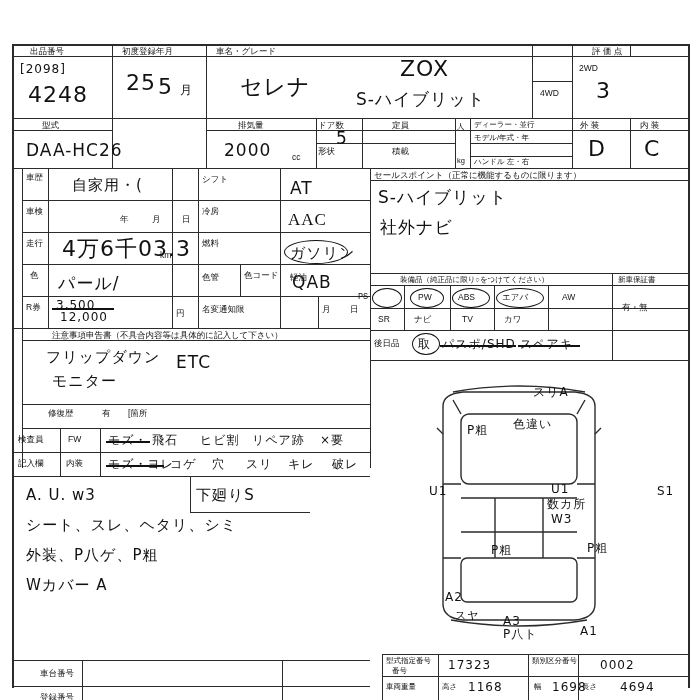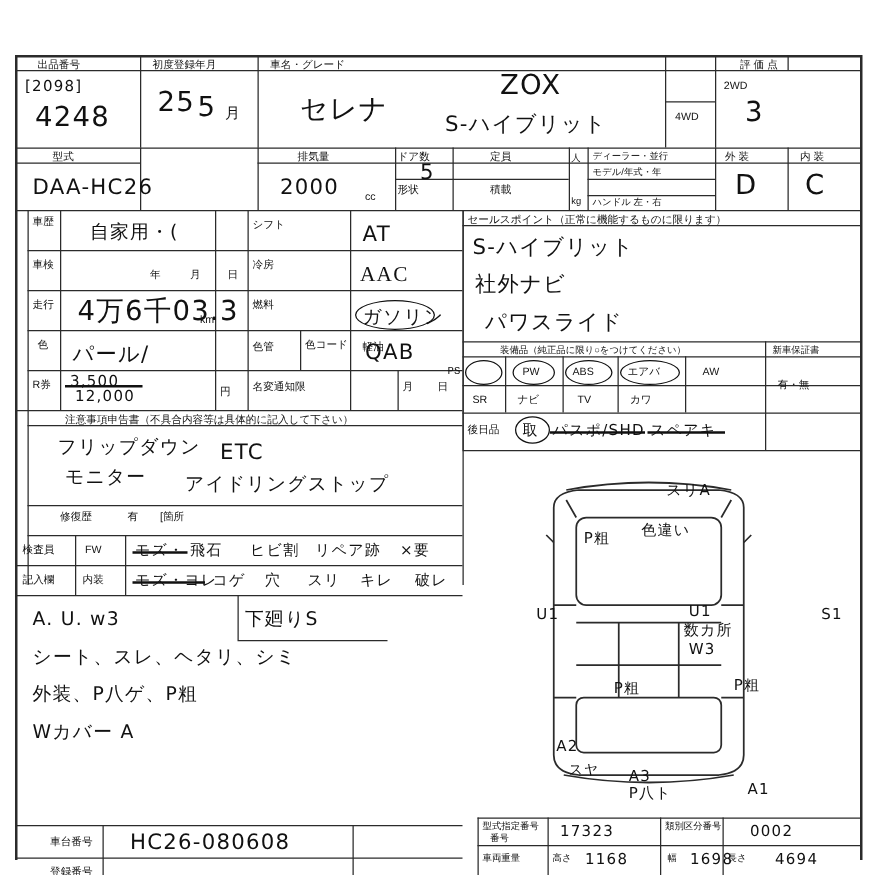--- a/index.html
+++ b/index.html
@@ -207,21 +207,20 @@
   <div class="hand" style="left:292px;top:272px;">QAB</div>
   <div class="hand sml" style="left:56px;top:298px;">3,500</div>
   <div class="strike" style="left:52px;top:308px;width:62px;"></div>
   <div class="hand sml" style="left:60px;top:310px;">12,000</div>
 
   <div class="ln vl" style="left:370px;top:168px;height:105px;"></div>
   <div class="ln hl" style="left:370px;top:180px;width:319px;"></div>
   <div class="lbl sm" style="left:374px;top:170px;">セールスポイント（正常に機能するものに限ります）</div>
   <div class="hand" style="left:378px;top:186px;">S-ハイブリット</div>
   <div class="hand" style="left:380px;top:216px;">社外ナビ</div>
-  <div class="hand" style="left:388px;top:246px;">パワスライド</div>
 
   <div class="ln hl" style="left:370px;top:273px;width:319px;"></div>
   <div class="ln hl" style="left:370px;top:285px;width:319px;"></div>
   <div class="ln hl" style="left:370px;top:308px;width:319px;"></div>
   <div class="ln hl" style="left:370px;top:330px;width:319px;"></div>
   <div class="ln hl" style="left:370px;top:360px;width:319px;"></div>
   <div class="ln vl" style="left:370px;top:273px;height:87px;"></div>
   <div class="ln vl" style="left:612px;top:273px;height:87px;"></div>
   <div class="ln vl" style="left:404px;top:285px;height:45px;"></div>
   <div class="ln vl" style="left:450px;top:285px;height:45px;"></div>
@@ -258,21 +257,20 @@
   <div class="ln hl" style="left:22px;top:340px;width:348px;"></div>
   <div class="ln hl" style="left:22px;top:404px;width:348px;"></div>
   <div class="ln hl" style="left:22px;top:428px;width:348px;"></div>
   <div class="ln vl" style="left:22px;top:328px;height:140px;"></div>
   <div class="ln vl" style="left:370px;top:328px;height:140px;"></div>
 
   <div class="lbl sm" style="left:52px;top:330px;">注意事項申告書（不具合内容等は具体的に記入して下さい）</div>
   <div class="hand med" style="left:46px;top:348px;">フリップダウン</div>
   <div class="hand med" style="left:52px;top:372px;">モニター</div>
   <div class="hand" style="left:176px;top:352px;">ETC</div>
-  <div class="hand med" style="left:148px;top:378px;">アイドリングストップ</div>
 
   <div class="lbl sm" style="left:48px;top:408px;">修復歴</div>
   <div class="lbl sm" style="left:102px;top:408px;">有</div>
   <div class="lbl sm" style="left:128px;top:408px;">[箇所</div>
 
   <div class="ln hl" style="left:12px;top:452px;width:358px;"></div>
   <div class="ln hl" style="left:12px;top:476px;width:358px;"></div>
   <div class="ln vl" style="left:60px;top:428px;height:48px;"></div>
   <div class="ln vl" style="left:100px;top:428px;height:48px;"></div>
 
@@ -337,37 +335,36 @@
   <div class="hand sml" style="left:429px;top:484px;">U1</div>
   <div class="hand sml" style="left:551px;top:482px;">U1</div>
   <div class="hand sml" style="left:547px;top:496px;">数カ所</div>
   <div class="hand sml" style="left:551px;top:512px;">W3</div>
   <div class="hand sml" style="left:657px;top:484px;text-align:center;">S1</div>
   <div class="hand sml" style="left:491px;top:542px;">P粗</div>
   <div class="hand sml" style="left:587px;top:540px;">P粗</div>
   <div class="hand sml" style="left:445px;top:590px;">A2</div>
   <div class="hand sml" style="left:503px;top:614px;">A3</div>
   <div class="hand sml" style="left:503px;top:626px;">P八ト</div>
-  <div class="hand sml" style="left:598px;top:624px;">A1</div>
+  <div class="hand sml" style="left:580px;top:624px;">A1</div>
   <div class="hand xs" style="left:455px;top:608px;font-size:11px;font-family:'DejaVu Sans',sans-serif;">スヤ</div>
 
 
   <div class="ln hl" style="left:12px;top:660px;width:358px;"></div>
   <div class="ln hl" style="left:12px;top:686px;width:358px;"></div>
   <div class="ln vl" style="left:82px;top:660px;height:40px;"></div>
   <div class="ln vl" style="left:282px;top:660px;height:40px;"></div>
   <div class="ln hl" style="left:382px;top:654px;width:307px;"></div>
   <div class="ln hl" style="left:382px;top:676px;width:307px;"></div>
   <div class="ln vl" style="left:382px;top:654px;height:46px;"></div>
   <div class="ln vl" style="left:438px;top:654px;height:46px;"></div>
   <div class="ln vl" style="left:528px;top:654px;height:46px;"></div>
   <div class="ln vl" style="left:578px;top:654px;height:46px;"></div>
 
   <div class="lbl sm" style="left:40px;top:668px;">車台番号</div>
-  <div class="hand" style="left:104px;top:664px;">HC26-080608</div>
   <div class="lbl sm" style="left:40px;top:692px;">登録番号</div>
 
   <div class="lbl xs" style="left:386px;top:656px;">型式指定番号</div>
   <div class="lbl xs" style="left:392px;top:666px;">番号</div>
   <div class="hand sml" style="left:448px;top:658px;">17323</div>
   <div class="lbl xs" style="left:532px;top:656px;">類別区分番号</div>
   <div class="hand sml" style="left:600px;top:658px;">0002</div>
 
   <div class="lbl xs" style="left:386px;top:682px;">車両重量</div>
   <div class="lbl xs" style="left:442px;top:682px;">高さ</div>

